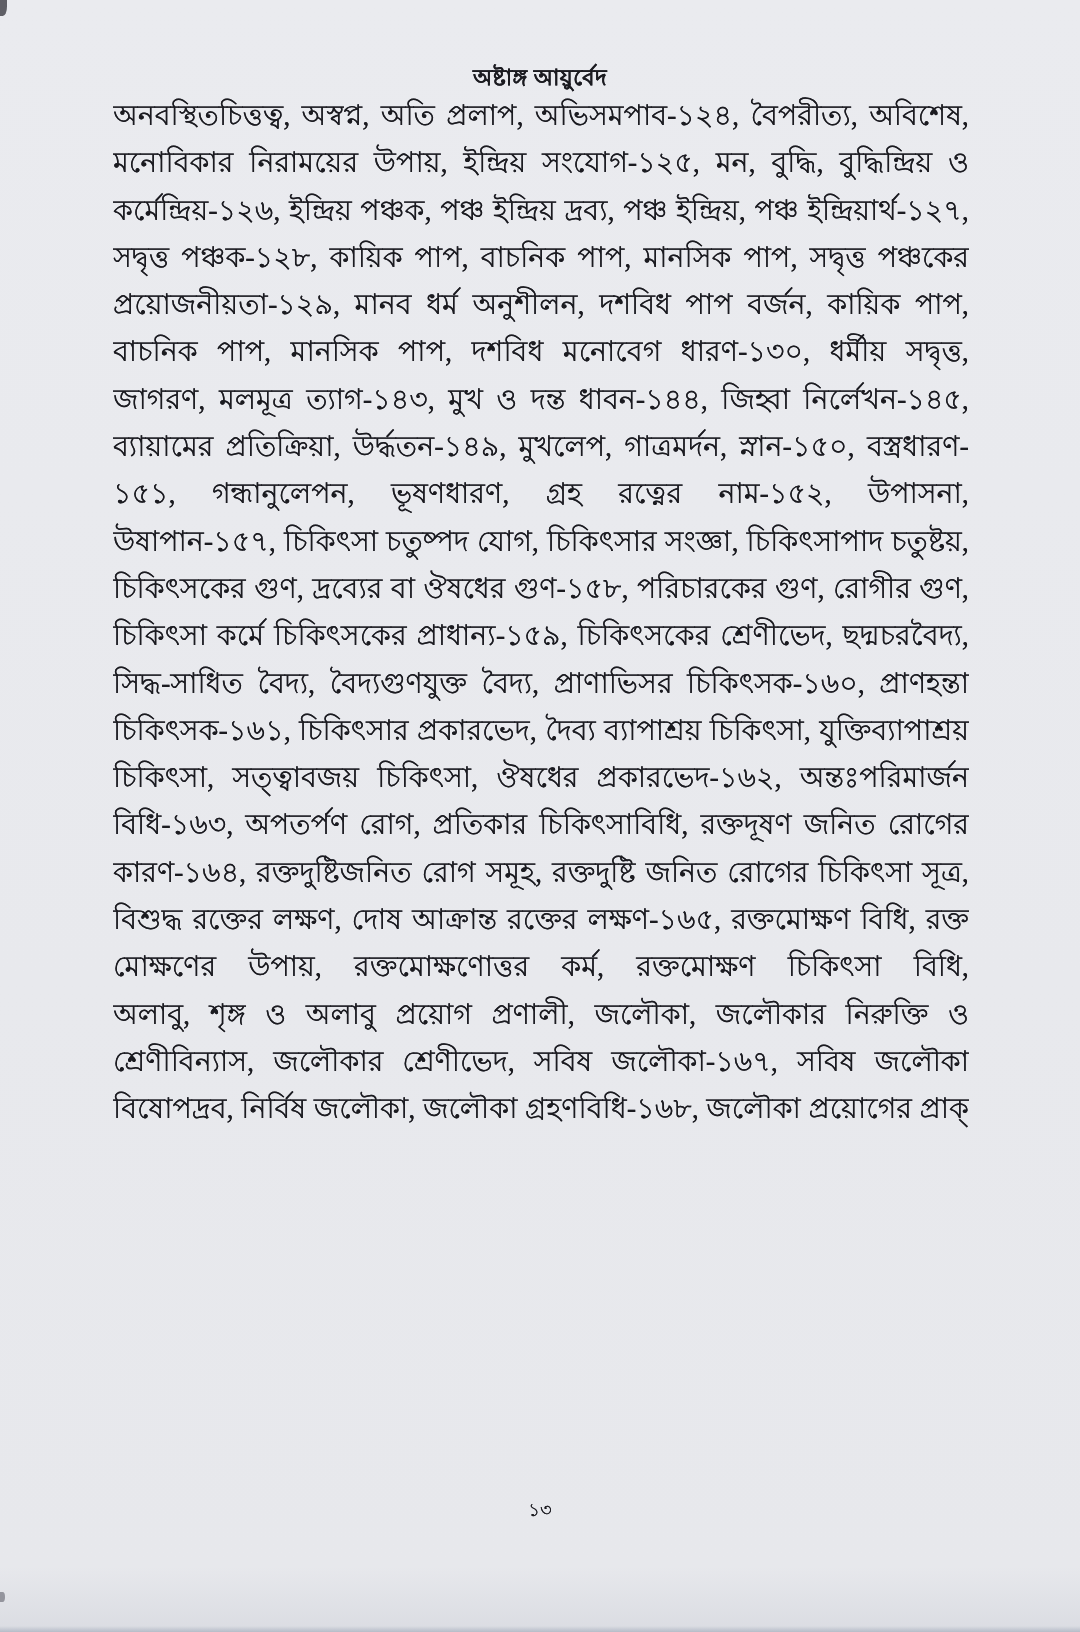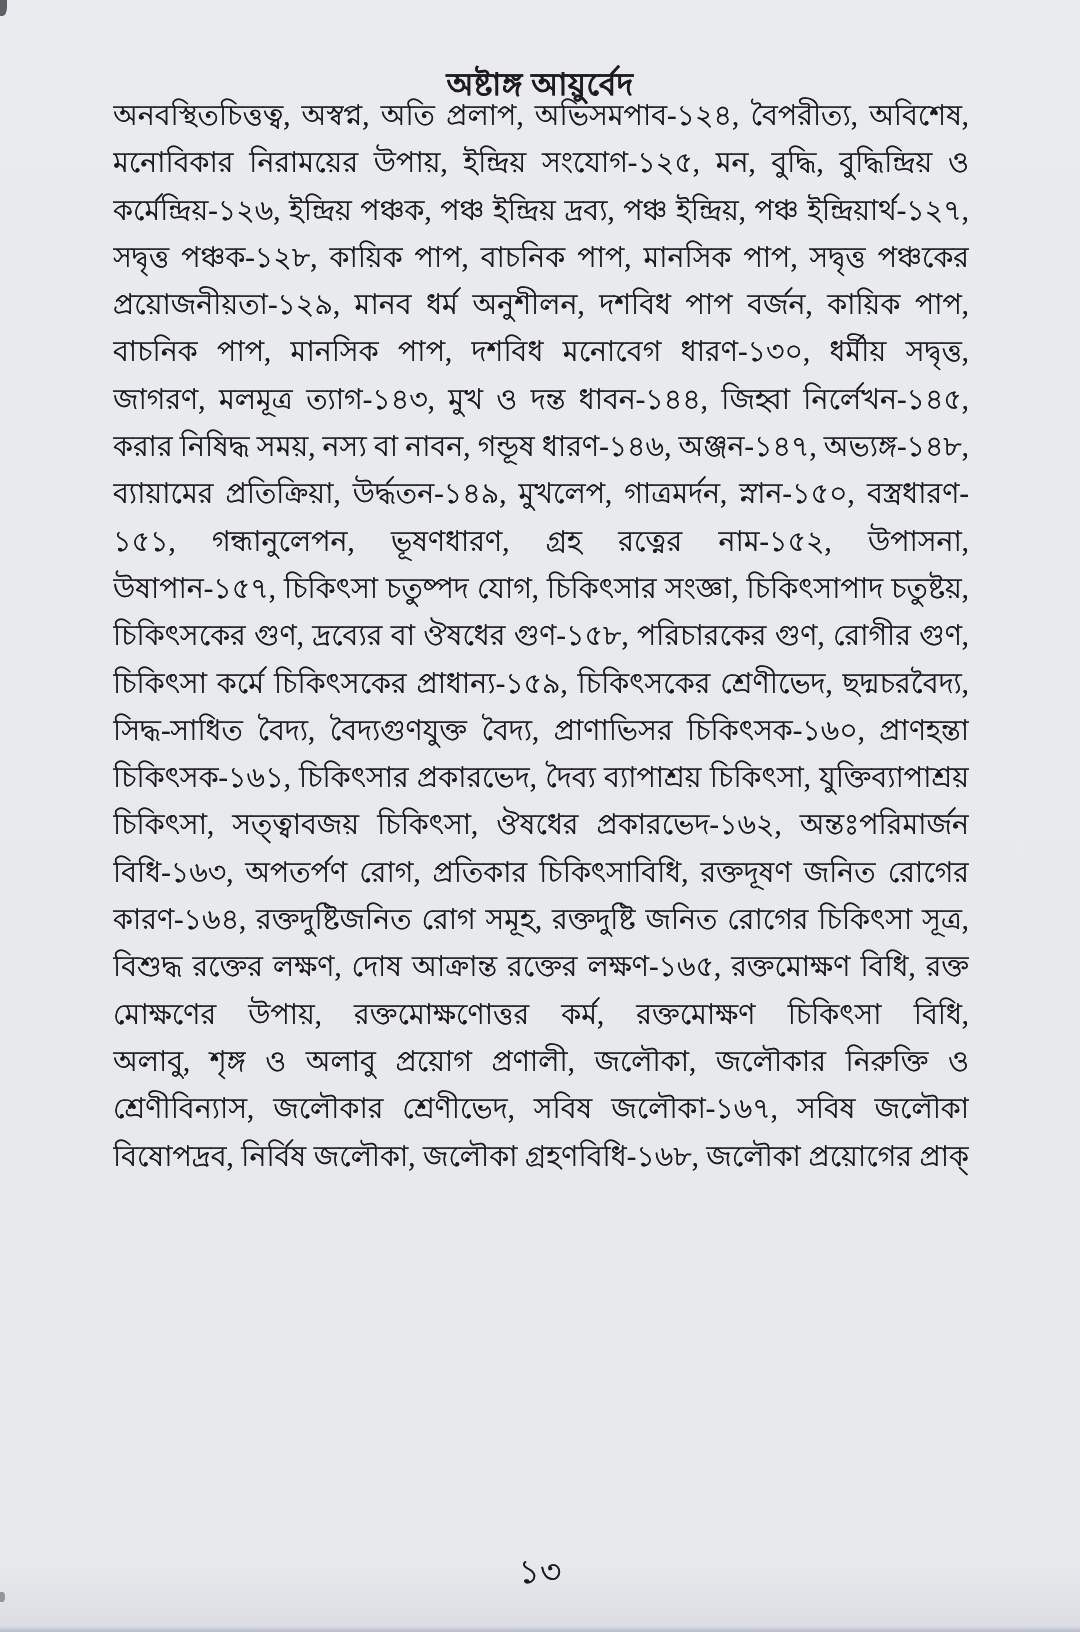--- a/index.html
+++ b/index.html
@@ -17,21 +17,21 @@
     height: 1632px;
     background: linear-gradient(180deg, #eaebEF 0%, #e8e9ed 60%, #e7e8ec 96%, #dadce2 100%);
     color: #1b1b20;
   }
   .title {
     position: absolute;
     top: 60px;
     left: 0;
     width: 100%;
     text-align: center;
-    font-size: 31px;
+    font-size: 22px;
     font-weight: 600;
     letter-spacing: 0.5px;
     text-shadow: 0 0 0.6px rgba(20,20,30,0.85);
   }
   .body-text {
     position: absolute;
     top: 92px;
     left: 113px;
     width: 856px;
   }
@@ -40,25 +40,25 @@
     line-height: 47.3px;
     font-size: 28.5px;
     white-space: normal;
     text-align: justify;
     text-align-last: justify;
     text-shadow: 0 0 0.6px rgba(20,20,30,0.85);
     overflow: hidden;
   }
   .page-number {
     position: absolute;
-    top: 1546px;
+    top: 1496px;
     left: 0;
     width: 100%;
     text-align: center;
-    font-size: 33px;
+    font-size: 18px;
     text-shadow: 0 0 0.6px rgba(20,20,30,0.85);
   }
   .edge-bottom {
     position: absolute;
     left: 0;
     bottom: 0;
     width: 100%;
     height: 6px;
     background: linear-gradient(180deg, rgba(185,190,201,0) 0%, #b6bcc8 100%);
   }
@@ -90,21 +90,20 @@
   <div class="speck-top-left"></div>
   <div class="title">অষ্টাঙ্গ আয়ুর্বেদ</div>
   <div class="body-text">
       <div class="line">অনবস্থিতচিত্তত্ব, অস্বপ্ন, অতি প্রলাপ, অভিসমপাব-১২৪, বৈপরীত্য, অবিশেষ,</div>
       <div class="line">মনোবিকার নিরাময়ের উপায়, ইন্দ্রিয় সংযোগ-১২৫, মন, বুদ্ধি, বুদ্ধিন্দ্রিয় ও</div>
       <div class="line">কর্মেন্দ্রিয়-১২৬, ইন্দ্রিয় পঞ্চক, পঞ্চ ইন্দ্রিয় দ্রব্য, পঞ্চ ইন্দ্রিয়, পঞ্চ ইন্দ্রিয়ার্থ-১২৭,</div>
       <div class="line">সদ্বৃত্ত পঞ্চক-১২৮, কায়িক পাপ, বাচনিক পাপ, মানসিক পাপ, সদ্বৃত্ত পঞ্চকের</div>
       <div class="line">প্রয়োজনীয়তা-১২৯, মানব ধর্ম অনুশীলন, দশবিধ পাপ বর্জন, কায়িক পাপ,</div>
       <div class="line">বাচনিক পাপ, মানসিক পাপ, দশবিধ মনোবেগ ধারণ-১৩০, ধর্মীয় সদ্বৃত্ত,</div>
       <div class="line">জাগরণ, মলমূত্র ত্যাগ-১৪৩, মুখ ও দন্ত ধাবন-১৪৪, জিহ্বা নির্লেখন-১৪৫, দাঁতন</div>
-      <div class="line">করার নিষিদ্ধ সময়, নস্য বা নাবন, গন্ডূষ ধারণ-১৪৬, অঞ্জন-১৪৭, অভ্যঙ্গ-১৪৮,</div>
       <div class="line">ব্যায়ামের প্রতিক্রিয়া, উর্দ্ধতন-১৪৯, মুখলেপ, গাত্রমর্দন, স্নান-১৫০, বস্ত্রধারণ-</div>
       <div class="line">১৫১, গন্ধানুলেপন, ভূষণধারণ, গ্রহ রত্নের নাম-১৫২, উপাসনা, প্রাতঃরাস-১৫৩,</div>
       <div class="line">উষাপান-১৫৭, চিকিৎসা চতুষ্পদ যোগ, চিকিৎসার সংজ্ঞা, চিকিৎসাপাদ চতুষ্টয়,</div>
       <div class="line">চিকিৎসকের গুণ, দ্রব্যের বা ঔষধের গুণ-১৫৮, পরিচারকের গুণ, রোগীর গুণ,</div>
       <div class="line">চিকিৎসা কর্মে চিকিৎসকের প্রাধান্য-১৫৯, চিকিৎসকের শ্রেণীভেদ, ছদ্মচরবৈদ্য,</div>
       <div class="line">সিদ্ধ-সাধিত বৈদ্য, বৈদ্যগুণযুক্ত বৈদ্য, প্রাণাভিসর চিকিৎসক-১৬০, প্রাণহন্তা</div>
       <div class="line">চিকিৎসক-১৬১, চিকিৎসার প্রকারভেদ, দৈব্য ব্যাপাশ্রয় চিকিৎসা, যুক্তিব্যাপাশ্রয়</div>
       <div class="line">চিকিৎসা, সত্ত্বাবজয় চিকিৎসা, ঔষধের প্রকারভেদ-১৬২, অন্তঃপরিমার্জন ঔষধ,</div>
       <div class="line">বিধি-১৬৩, অপতর্পণ রোগ, প্রতিকার চিকিৎসাবিধি, রক্তদূষণ জনিত রোগের</div>
       <div class="line">কারণ-১৬৪, রক্তদুষ্টিজনিত রোগ সমূহ, রক্তদুষ্টি জনিত রোগের চিকিৎসা সূত্র,</div>

